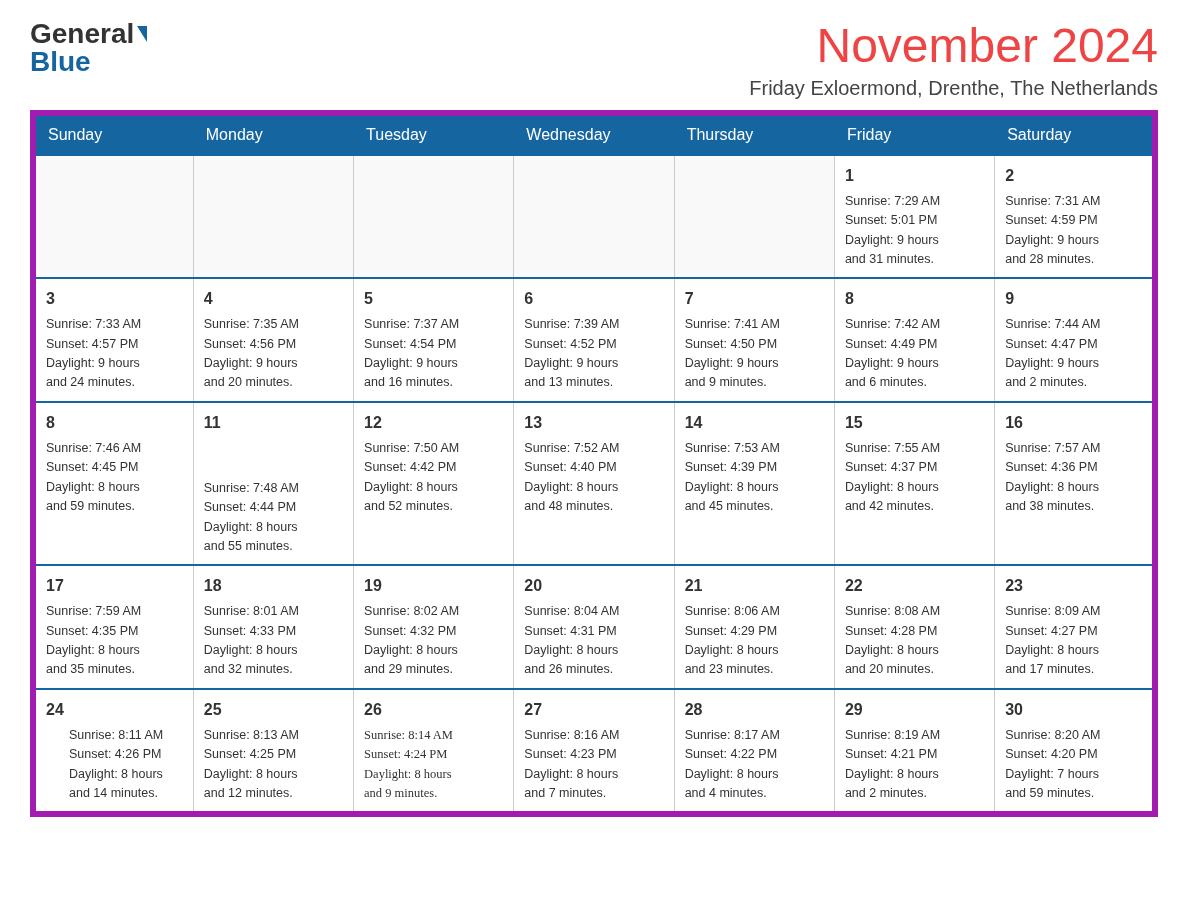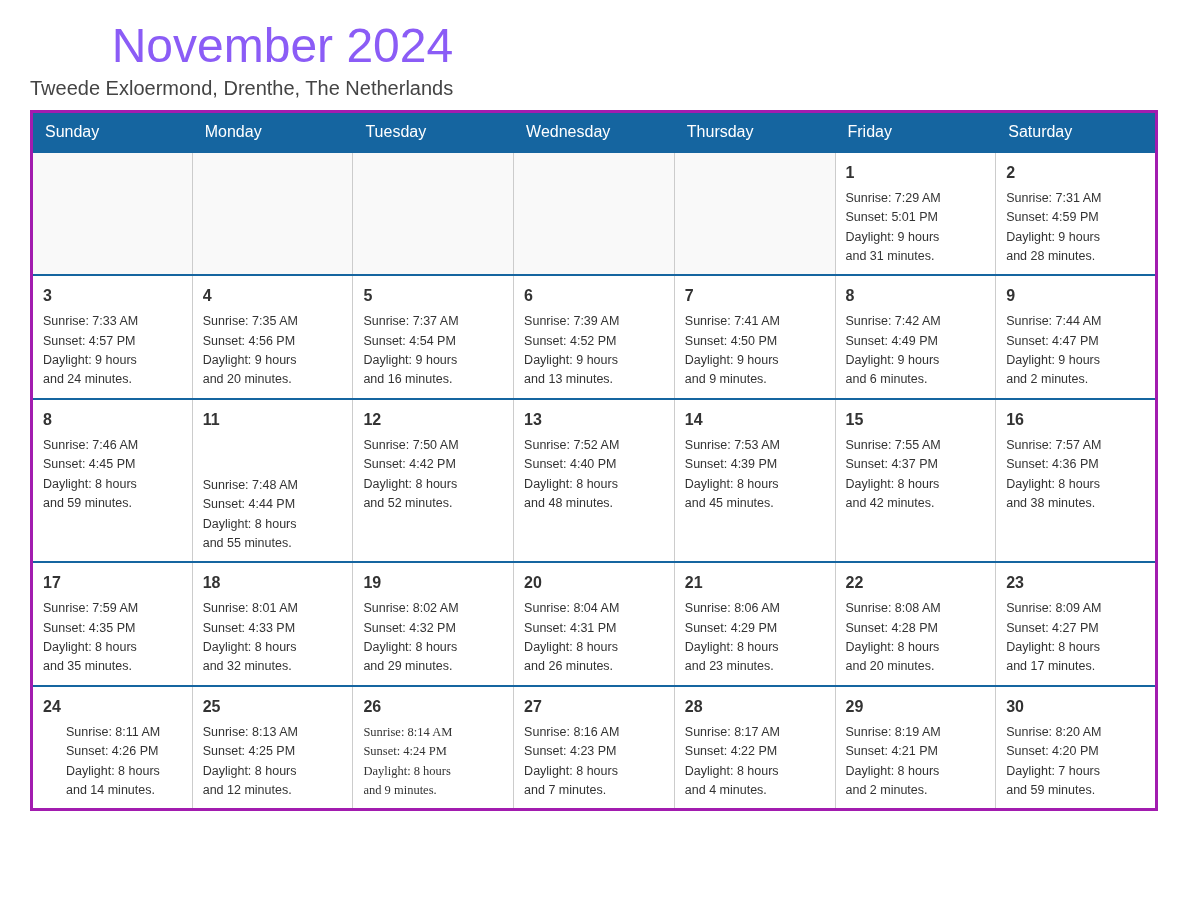--- a/index.html
+++ b/index.html
@@ -46,32 +46,32 @@
     .logo-row {
       display: flex;
       align-items: center;
     }
     .title-area {
       text-align: right;
     }
     .month-title {
       font-size: 48px;
       font-weight: normal;
-      color: #8b5cf6;
+      color: #ef4444;
       line-height: 1.1;
     }
     .subtitle {
       font-size: 20px;
       color: #444;
       margin-top: 4px;
     }
     .calendar {
       width: 100%;
       border-collapse: collapse;
-      border: 3px solid #a21caf;
+      border: 6px solid #a21caf;
     }
     .calendar th {
       background-color: #1565a0;
       color: #fff;
       font-size: 16px;
       font-weight: normal;
       padding: 10px 12px;
       text-align: left;
       border: 1px solid #1565a0;
     }
@@ -101,23 +101,32 @@
       background: #f9f9f9;
     }
     tr.week-row td {
       border-top: 2px solid #1565a0;
     }
   </style>
 </head>
 <body>
 
 <div class="header">
+  <div class="logo">
+    <div class="logo-row">
+      <span class="logo-text-general">General</span>
+      <span class="logo-triangle"></span>
+    </div>
+    <div class="logo-row">
+      <span class="logo-text-blue">Blue</span>
+    </div>
+  </div>
   <div class="title-area">
     <div class="month-title">November 2024</div>
-    <div class="subtitle">Tweede Exloermond, Drenthe, The Netherlands</div>
+    <div class="subtitle">Friday Exloermond, Drenthe, The Netherlands</div>
   </div>
 </div>
 
 <table class="calendar">
   <thead>
     <tr>
     <th>Sunday</th>
         <th>Monday</th>
         <th>Tuesday</th>
         <th>Wednesday</th>

